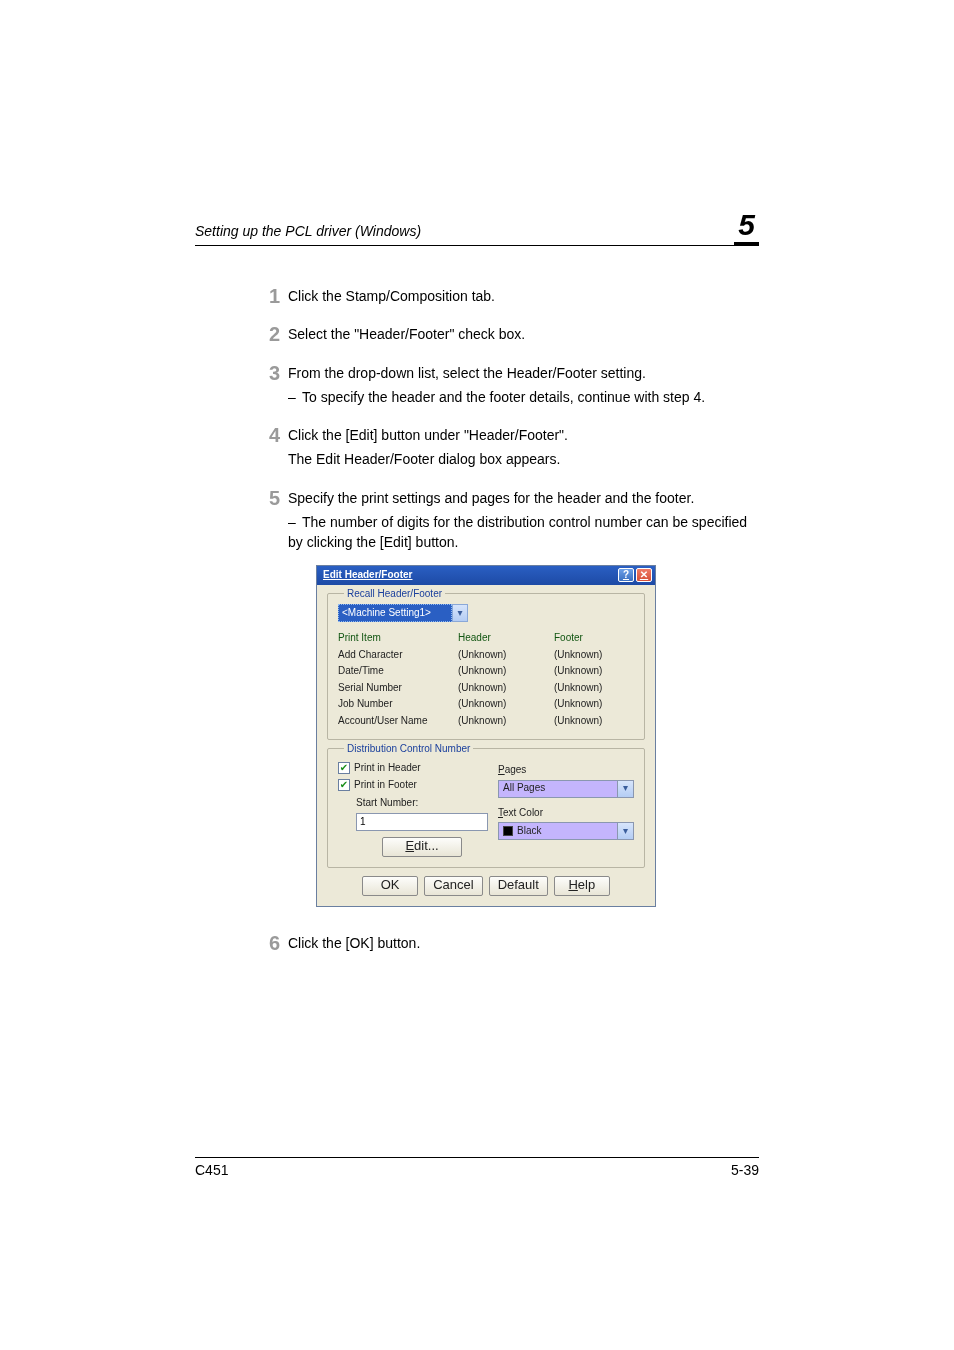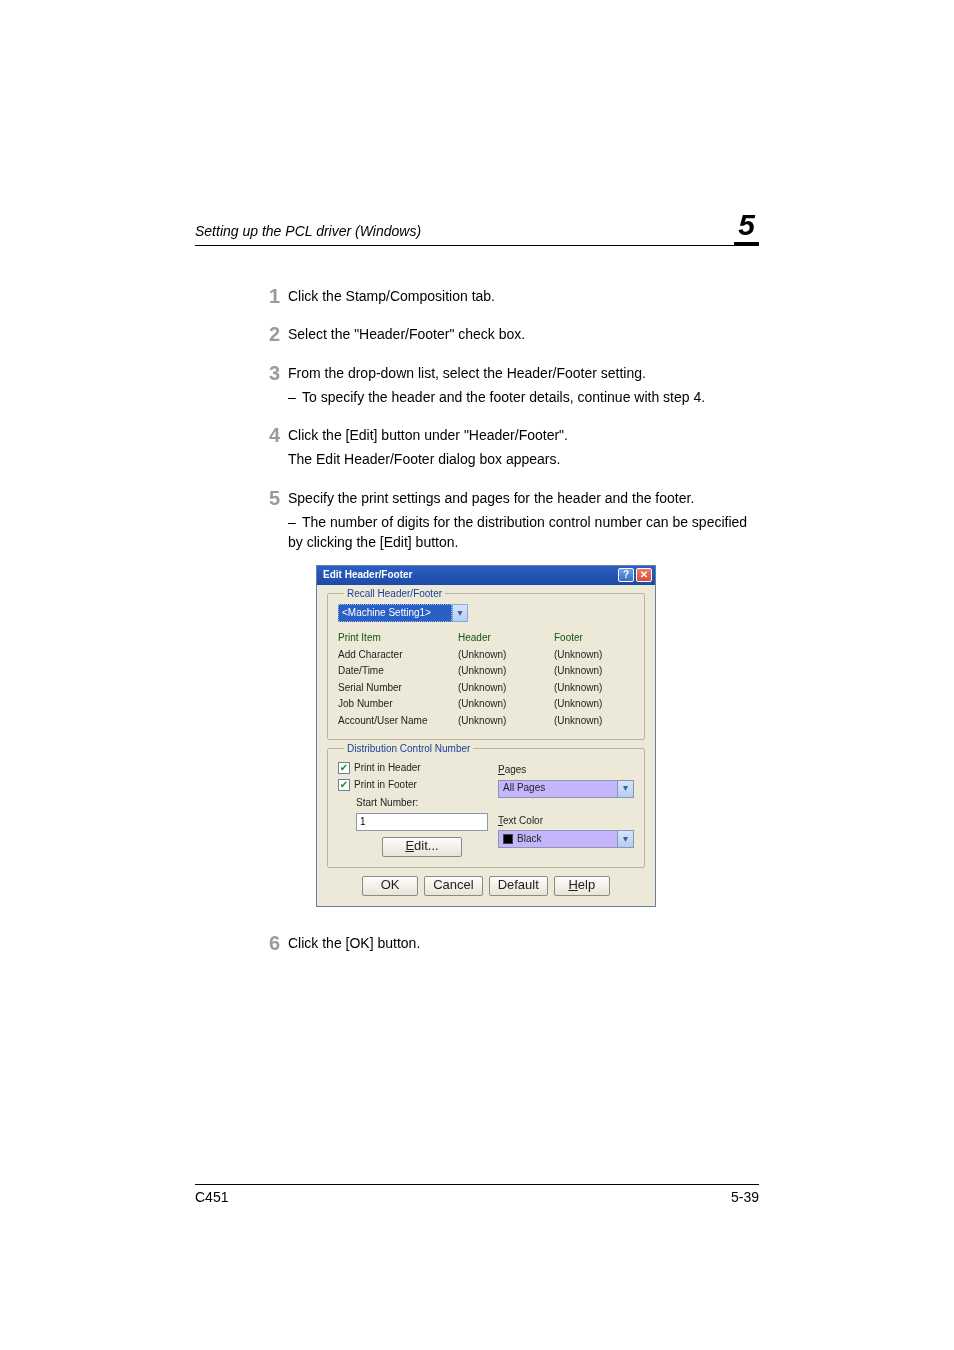--- a/index.html
+++ b/index.html
@@ -75,20 +75,21 @@
     background: #ece9d8;
   }
   .dlg-titlebar {
     background: linear-gradient(#2a5fc3, #1d4aa5);
     color: #fff;
     font-weight: bold;
     display: flex;
     align-items: center;
     justify-content: space-between;
     padding: 2px 3px 3px 6px;
+    text-decoration: underline;
   }
   .tb-btns { display: flex; gap: 2px; }
   .tb-btn {
     width: 16px; height: 14px;
     border: 1px solid #fff;
     border-radius: 2px;
     display: flex; align-items: center; justify-content: center;
     font-size: 10px; font-weight: bold;
   }
   .tb-help { background: linear-gradient(#6da0e8,#3b6fc0); }
@@ -171,21 +172,21 @@
     font-size: 13px;
     display: inline-flex; align-items: center; justify-content: center;
     padding: 0 8px;
   }
   .btn-row { display: flex; gap: 6px; justify-content: center; margin-top: 6px; }
   .edit-btn-wrap { display:flex; justify-content:center; margin-top:6px;}
   .u { text-decoration: underline; }
 
   .page-footer {
     position: absolute;
-    left: 195px; right: 195px; bottom: 145px;
+    left: 195px; right: 195px; bottom: 172px;
     border-top: 1px solid #000;
     display: flex; justify-content: space-between;
     font-size: 14px;
     padding-top: 4px;
   }
 </style>
 </head>
 <body>
 
 <div class="page">
@@ -297,21 +298,21 @@
                         </div>
                     </div>
                   </div>
                 </div>
                 <div class="dist-right">
                   <div class="lbl-small"><span class="u">P</span>ages</div>
                   <div class="drop">
                     <div class="val">All Pages</div>
                     <div class="arrow">▾</div>
                   </div>
-                  <div class="lbl-small" style="margin-top:16px;"><span class="u">T</span>ext Color</div>
+                  <div class="lbl-small" style="margin-top:8px;"><span class="u">T</span>ext Color</div>
                   <div class="drop">
                     <div class="val">
                         <span class="swatch"></span>
                         <span>Black</span>
                       </div>
                     <div class="arrow">▾</div>
                   </div>
                 </div>
               </div>
             </div>

